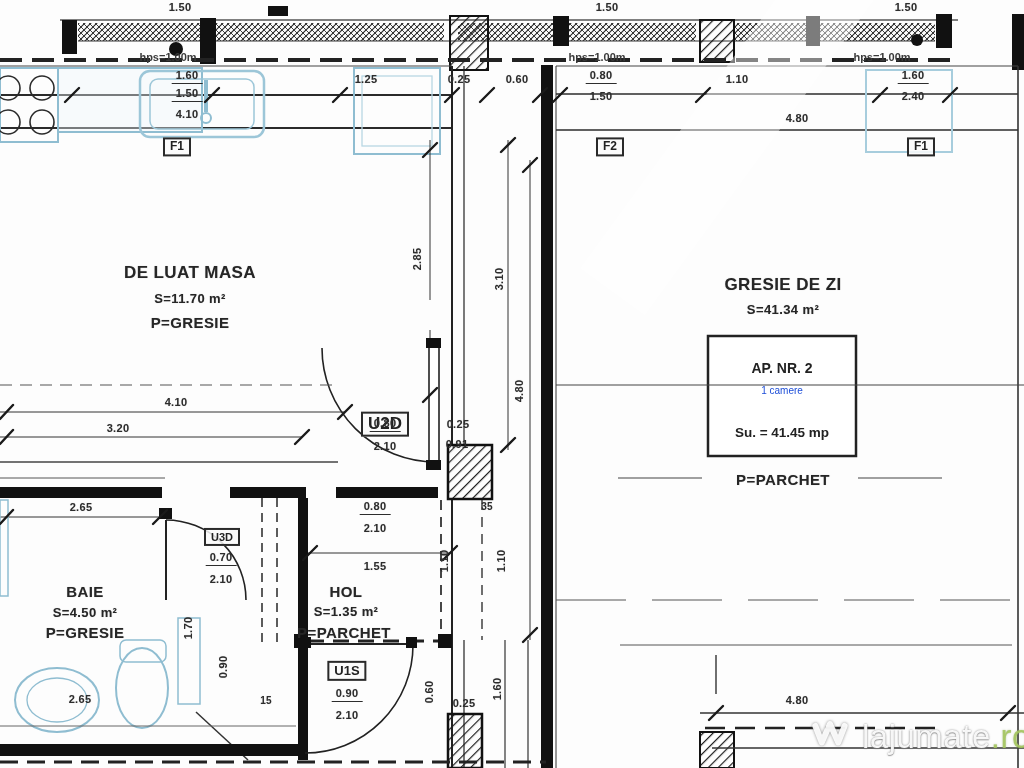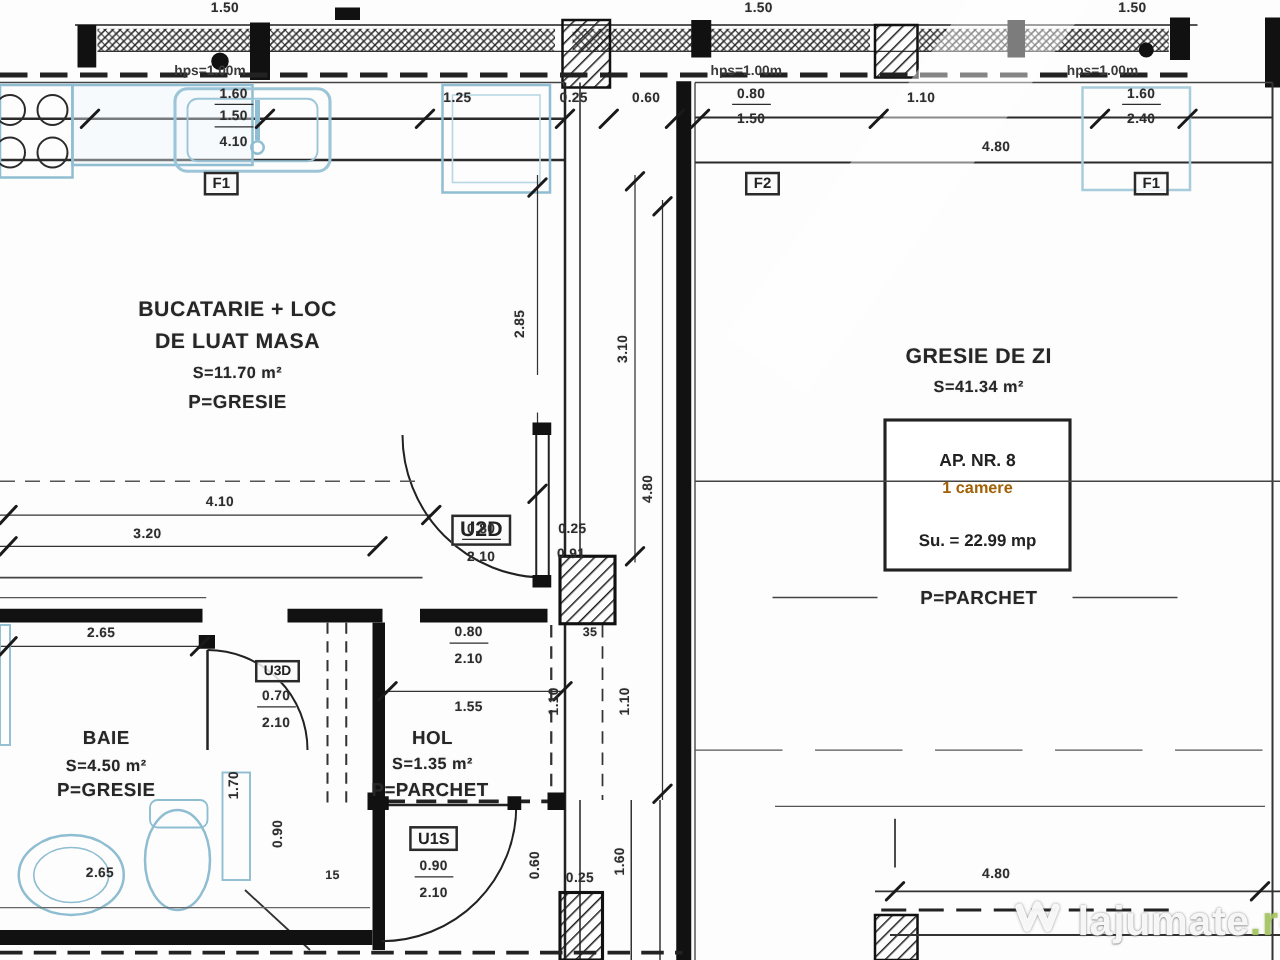--- a/index.html
+++ b/index.html
@@ -13,26 +13,26 @@
   .dim.ft{border-bottom:1.5px solid #2d2d2d;padding:0 4px 2px;}
   .hps{position:absolute;transform:translate(-50%,-50%);font-size:11px;font-weight:700;
        color:#3a3a3a;white-space:nowrap;}
   .room{position:absolute;transform:translate(-50%,-50%);font-weight:700;color:#262626;
         letter-spacing:.4px;white-space:nowrap;text-shadow:0 0 1px rgba(60,60,60,.3);}
   .r17{font-size:17px;} .r15{font-size:15px;} .r13{font-size:13px;}
   .codebox{position:absolute;transform:translate(-50%,-50%);font-size:12px;font-weight:700;
         color:#222;border:2px solid #2a2a2a;background:rgba(250,250,250,.85);
         padding:1px 5px;line-height:1.1;white-space:nowrap;}
   .apl1{position:absolute;transform:translate(-50%,-50%);font-size:14px;font-weight:700;color:#222;white-space:nowrap;}
-  .apl2{position:absolute;transform:translate(-50%,-50%);font-size:13px;font-weight:700;color:#a16207;white-space:nowrap;}
+  .apl2{position:absolute;transform:translate(-50%,-50%);font-size:10px;font-weight:400;color:#1d4ed8;white-space:nowrap;}
   .apl3{position:absolute;transform:translate(-50%,-50%);font-size:13.5px;font-weight:700;color:#222;white-space:nowrap;}
   .stripe{position:absolute;left:690px;top:-70px;width:80px;height:400px;
         background:rgba(255,255,255,.45);transform:rotate(36deg);}
   .wm{position:absolute;left:806px;top:714px;display:flex;align-items:center;gap:8px;}
-  .wm-text{font-size:33px;font-weight:700;letter-spacing:.5px;color:rgba(255,255,255,.93);
+  .wm-text{font-size:33px;font-weight:400;letter-spacing:.5px;color:rgba(255,255,255,.93);
         text-shadow:0 0 2px rgba(110,110,110,.8),0 1px 1px rgba(120,120,120,.6);line-height:1;}
   .wm-ro{color:rgba(165,198,95,.9);text-shadow:0 0 2px rgba(130,150,90,.5);}
 </style>
 </head>
 <body>
 
 <div id="plan">
 
   <svg class="draw" width="1024" height="768" viewBox="0 0 1024 768">
     <defs>
@@ -219,46 +219,45 @@
   <div class="dim" style="left:601px;top:96px">1.50</div>
   <div class="dim" style="left:737px;top:79px">1.10</div>
   <div class="dim ft" style="left:913px;top:77px">1.60</div>
   <div class="dim" style="left:913px;top:96px">2.40</div>
   <div class="dim" style="left:797px;top:118px">4.80</div>
 
   <div class="codebox" style="left:177px;top:147px">F1</div>
   <div class="codebox" style="left:610px;top:147px">F2</div>
   <div class="codebox" style="left:921px;top:147px">F1</div>
 
-  <div class="room r17" style="left:190px;top:248px">BUCATARIE + LOC</div>
   <div class="room r17" style="left:190px;top:273px">DE LUAT MASA</div>
   <div class="room r13" style="left:190px;top:298px">S=11.70 m²</div>
   <div class="room r15" style="left:190px;top:322px">P=GRESIE</div>
 
   <div class="dim rot" style="left:417px;top:259px">2.85</div>
   <div class="dim rot" style="left:499px;top:279px">3.10</div>
   <div class="dim rot" style="left:519px;top:391px">4.80</div>
 
   <div class="room r17" style="left:783px;top:285px">GRESIE DE ZI</div>
   <div class="room r13" style="left:783px;top:309px">S=41.34 m²</div>
-  <div class="apl1" style="left:782px;top:368px">AP. NR. 8</div>
+  <div class="apl1" style="left:782px;top:368px">AP. NR. 2</div>
   <div class="apl2" style="left:782px;top:390px">1 camere</div>
-  <div class="apl3" style="left:782px;top:432px">Su. = 22.99 mp</div>
+  <div class="apl3" style="left:782px;top:432px">Su. = 41.45 mp</div>
   <div class="room r15" style="left:783px;top:479px">P=PARCHET</div>
 
   <div class="dim" style="left:176px;top:402px">4.10</div>
   <div class="dim" style="left:118px;top:428px">3.20</div>
   <div class="dim" style="left:81px;top:507px">2.65</div>
 
   <div class="codebox" style="left:385px;top:424px;font-size:17px">U2D</div>
   <div class="dim ft" style="left:385px;top:425px">0.80</div>
   <div class="dim" style="left:385px;top:446px">2.10</div>
   <div class="dim" style="left:458px;top:424px">0.25</div>
   <div class="dim" style="left:457px;top:444px">0.91</div>
-  <div class="dim" style="left:472px;top:507px;font-size:10px">35</div>
+  <div class="dim" style="left:487px;top:507px;font-size:10px">35</div>
 
   <div class="dim ft" style="left:375px;top:508px">0.80</div>
   <div class="dim" style="left:375px;top:528px">2.10</div>
   <div class="dim" style="left:375px;top:566px">1.55</div>
   <div class="dim rot" style="left:444px;top:561px">1.10</div>
   <div class="dim rot" style="left:501px;top:561px">1.10</div>
 
   <div class="codebox" style="left:222px;top:537px;font-size:11px">U3D</div>
   <div class="dim ft" style="left:221px;top:559px">0.70</div>
   <div class="dim" style="left:221px;top:579px">2.10</div>

